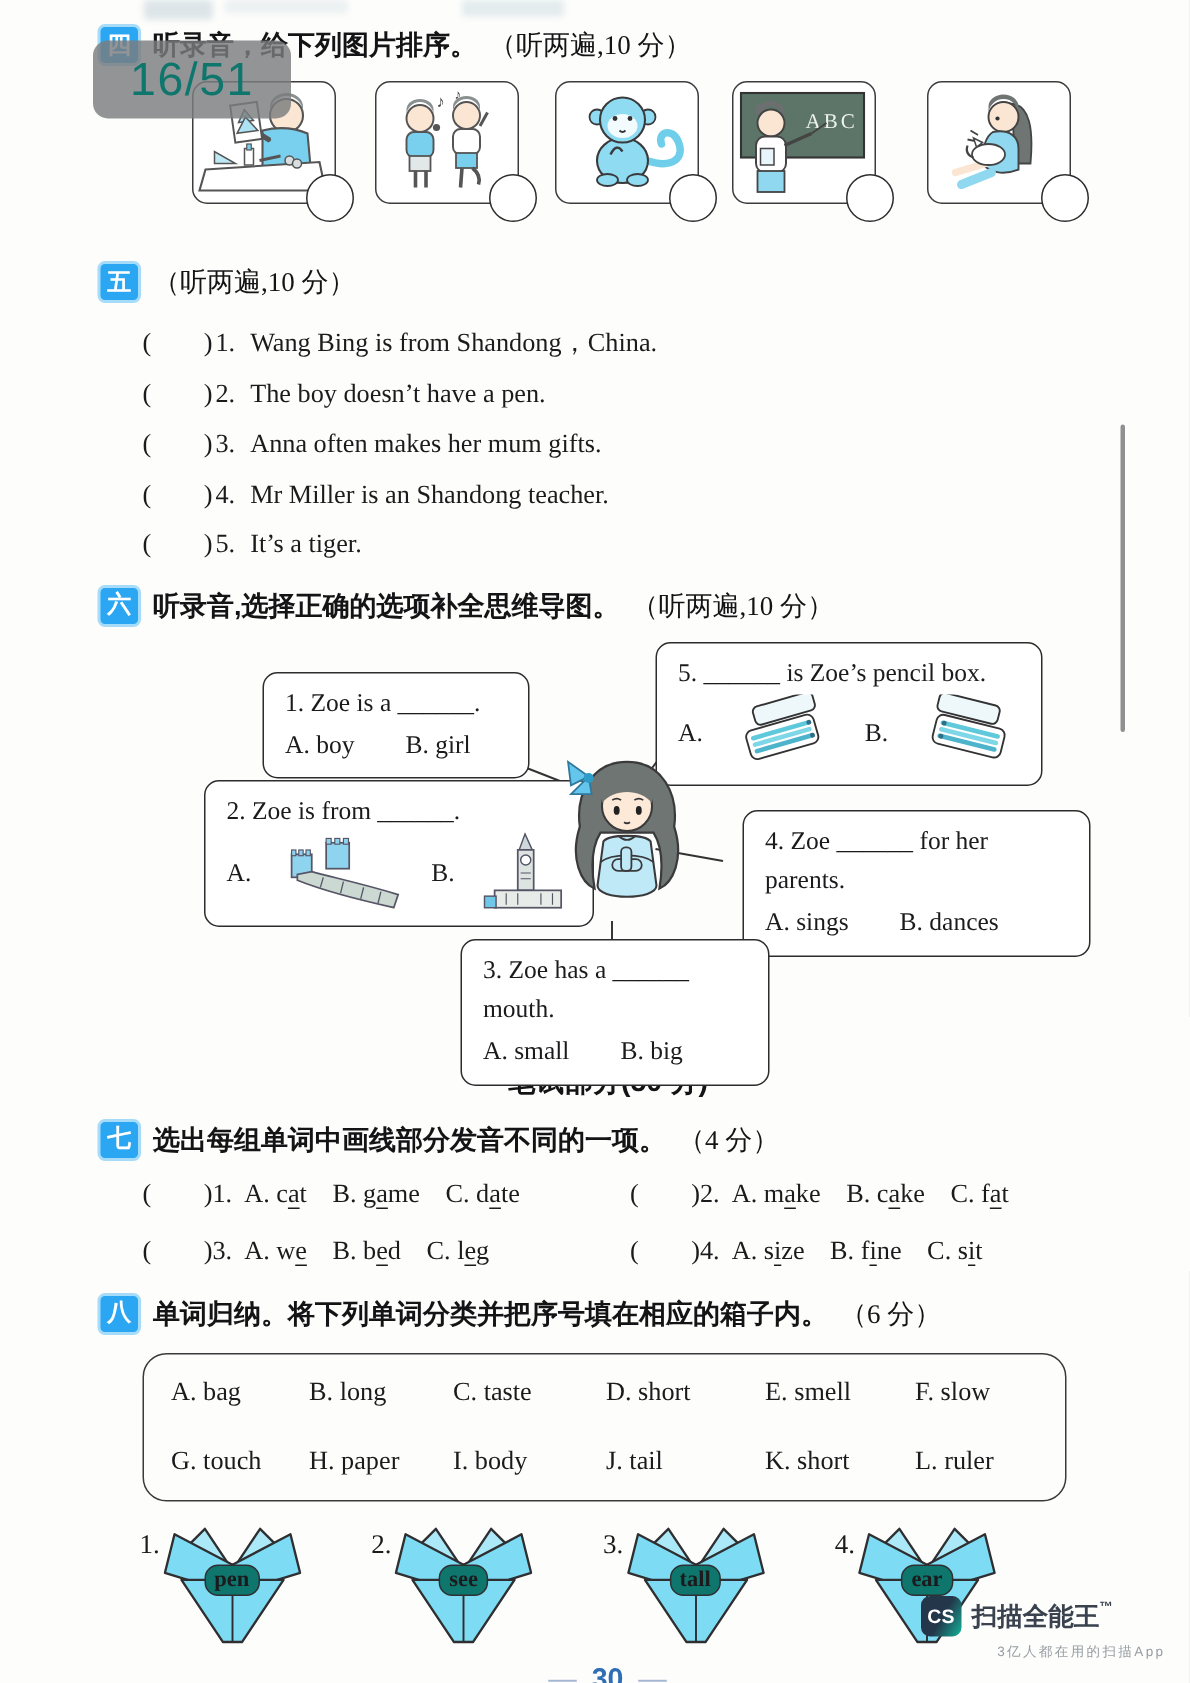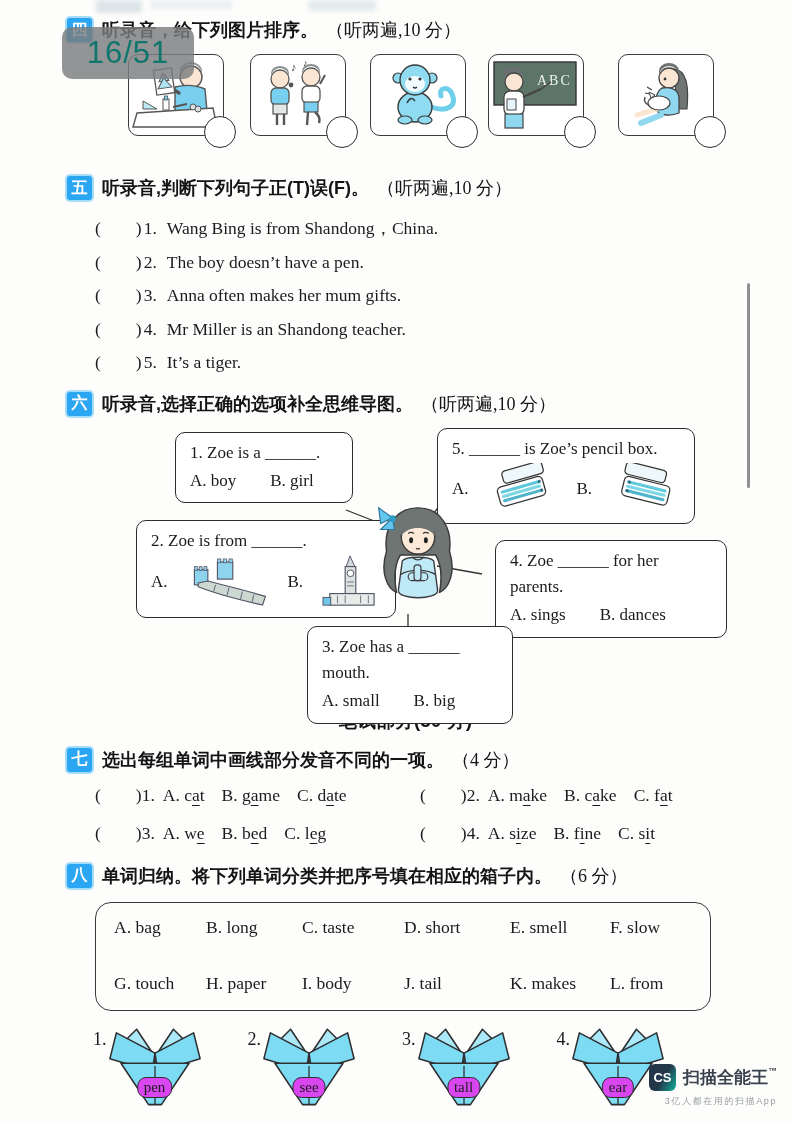--- a/index.html
+++ b/index.html
@@ -38,42 +38,42 @@
   
   .written-head{text-align:center;font-size:19px;font-weight:700;margin-top:16px;color:#131315;}
   .prow{display:flex;margin:4px 0 0 30px;font-family:"Liberation Serif","DejaVu Serif",serif;font-size:17.5px;
         line-height:34px;}
   .pgroup{display:flex;align-items:baseline;width:332px;white-space:pre;}
   .pgroup .num{margin-right:8px;}
   .opt{margin-right:17px;}
   .ul{text-decoration:underline;text-underline-offset:3.5px;}
   
   .bank{border:1.6px solid #3a3a3c;border-radius:16px;margin:12px 0 0 30px;width:596px;padding:14px 0 16px 18px;
-        display:grid;grid-template-columns:92px 96px 102px 106px 100px auto;row-gap:35px;
+        display:grid;grid-template-columns:92px 96px 102px 106px 100px auto;row-gap:25px;
         font-family:"Liberation Serif","DejaVu Serif",serif;font-size:17.5px;}
   .boxrow{display:flex;gap:47px;margin:14px 0 0 28px;}
   .wunit{display:flex;}
   .wnum{font-family:"Liberation Serif","DejaVu Serif",serif;font-size:18px;margin:4px 2px 0 0;}
   .wbox{position:relative;width:92px;height:82px;}
-  .boxlabel{position:absolute;left:50%;top:52px;transform:translateX(-50%);background:#d946ef;border:1.5px solid #2f2f31;
+  .boxlabel{position:absolute;left:50%;top:28px;transform:translateX(-50%);background:#0f766e;border:1.5px solid #2f2f31;
             border-radius:9px;padding:0 6px;font-family:"Liberation Serif","DejaVu Serif",serif;font-size:15px;
-            line-height:19px;}
+            line-height:19px;font-weight:bold;}
   
   .pagenum{text-align:center;margin-top:12px;font-size:19px;color:#2f6db5;font-weight:700;}
   .pagenum .dash{color:#a4b6d2;font-weight:400;margin:0 10px;}
   
   .scrollbar{position:absolute;left:747px;top:283px;width:3px;height:205px;background:#8f9092;border-radius:2px;z-index:40;}
   
   .brand{position:absolute;right:16px;bottom:14px;}
-  .brandrow{display:flex;align-items:center;gap:7px;justify-content:flex-end;}
+  .brandrow{display:flex;align-items:center;gap:7px;}
   .cslogo{width:27px;height:27px;border-radius:6px;background:linear-gradient(120deg,#23364a 52%,#12b49b);
           color:#fff;font-size:13px;font-weight:700;display:flex;align-items:center;justify-content:center;}
   .bname{font-size:17px;font-weight:700;color:#39424e;}
   .btm{font-size:9px;vertical-align:top;color:#39424e;}
-  .btag{font-size:9px;color:#979da3;letter-spacing:1.6px;margin-top:4px;margin-left:33px;}
+  .btag{font-size:9px;color:#979da3;letter-spacing:1.6px;margin-top:4px;margin-left:51px;}
 </style>
 </head>
 <body>
 
 <div class="page">
 
   <div class="frag" style="left:96px;width:46px;height:13px;background:#c3d2da;"></div>
   <div class="frag" style="left:150px;width:82px;height:9px;background:#dde6ea;"></div>
   <div class="frag" style="left:308px;width:68px;height:11px;background:#cfdde3;"></div>
 
@@ -185,21 +185,20 @@
           <path d="M28,48 Q22,46 24,40" stroke="#444" stroke-width="1.4" fill="none"></path>
           <line x1="26" y1="30" x2="31" y2="33" stroke="#444" stroke-width="1.2"></line>
           <line x1="24" y1="36" x2="29" y2="37" stroke="#444" stroke-width="1.2"></line>
         </svg>
         <div class="acircle"></div>
       </div>
     </div>
 
     <div class="sec-head" style="margin-top:14px;">
       <span class="badge">五</span>
-      <span>听录音,判断下列句子正(T)误(F)。</span>
       <span class="note">（听两遍,10 分）</span>
     </div>
     <div class="tf-list">
       <div class="tf-item"><span class="bracket">(　　)</span><span class="num">1.</span><span>Wang Bing is from Shandong，China.</span></div>
       <div class="tf-item"><span class="bracket">(　　)</span><span class="num">2.</span><span>The boy doesn’t have a pen.</span></div>
       <div class="tf-item"><span class="bracket">(　　)</span><span class="num">3.</span><span>Anna often makes her mum gifts.</span></div>
       <div class="tf-item"><span class="bracket">(　　)</span><span class="num">4.</span><span>Mr Miller is an Shandong teacher.</span></div>
       <div class="tf-item"><span class="bracket">(　　)</span><span class="num">5.</span><span>It’s a tiger.</span></div>
     </div>
 
@@ -211,21 +210,21 @@
 
     <div class="mindmap">
       <svg class="mlines" width="680" height="268">
         <line x1="281" y1="86" x2="327" y2="104" stroke="#333" stroke-width="1.3"></line>
         <line x1="391" y1="60" x2="356" y2="106" stroke="#333" stroke-width="1.3"></line>
         <line x1="329" y1="140" x2="306" y2="140" stroke="#333" stroke-width="1.3"></line>
         <line x1="372" y1="142" x2="417" y2="150" stroke="#333" stroke-width="1.3"></line>
         <line x1="343" y1="190" x2="343" y2="202" stroke="#333" stroke-width="1.3"></line>
       </svg>
 
-      <div class="mbox" style="left:110px;top:8px;width:150px;">
+      <div class="mbox" style="left:110px;top:24px;width:150px;">
         <div>1. Zoe is a ______.</div>
         <div class="optrow">
           <span>A. boy</span>
           <span>B. girl</span>
         </div>
       </div>
 
       <div class="mbox" style="left:372px;top:4px;width:230px;">
         <div>5. ______ is Zoe’s pencil box.</div>
         <div class="imgrow">
@@ -377,22 +376,22 @@
       <span>A. bag</span>
       <span>B. long</span>
       <span>C. taste</span>
       <span>D. short</span>
       <span>E. smell</span>
       <span>F. slow</span>
       <span>G. touch</span>
       <span>H. paper</span>
       <span>I. body</span>
       <span>J. tail</span>
-      <span>K. makes</span>
-      <span>L. from</span>
+      <span>K. short</span>
+      <span>L. ruler</span>
     </div>
 
     <div class="boxrow">
       <div class="wunit">
         <span class="wnum">1.</span>
         <div class="wbox">
           <svg width="92" height="82" viewBox="0 0 100 88">
             <polygon points="50,34 30,4 18,16 50,46" fill="#ace9f8" stroke="#2f2f31" stroke-width="1.7" stroke-linejoin="round"></polygon>
             <polygon points="50,34 70,4 82,16 50,46" fill="#ace9f8" stroke="#2f2f31" stroke-width="1.7" stroke-linejoin="round"></polygon>
             <polygon points="50,30 8,8 1,36 47,50" fill="#7ddbf4" stroke="#2f2f31" stroke-width="1.7" stroke-linejoin="round"></polygon>

